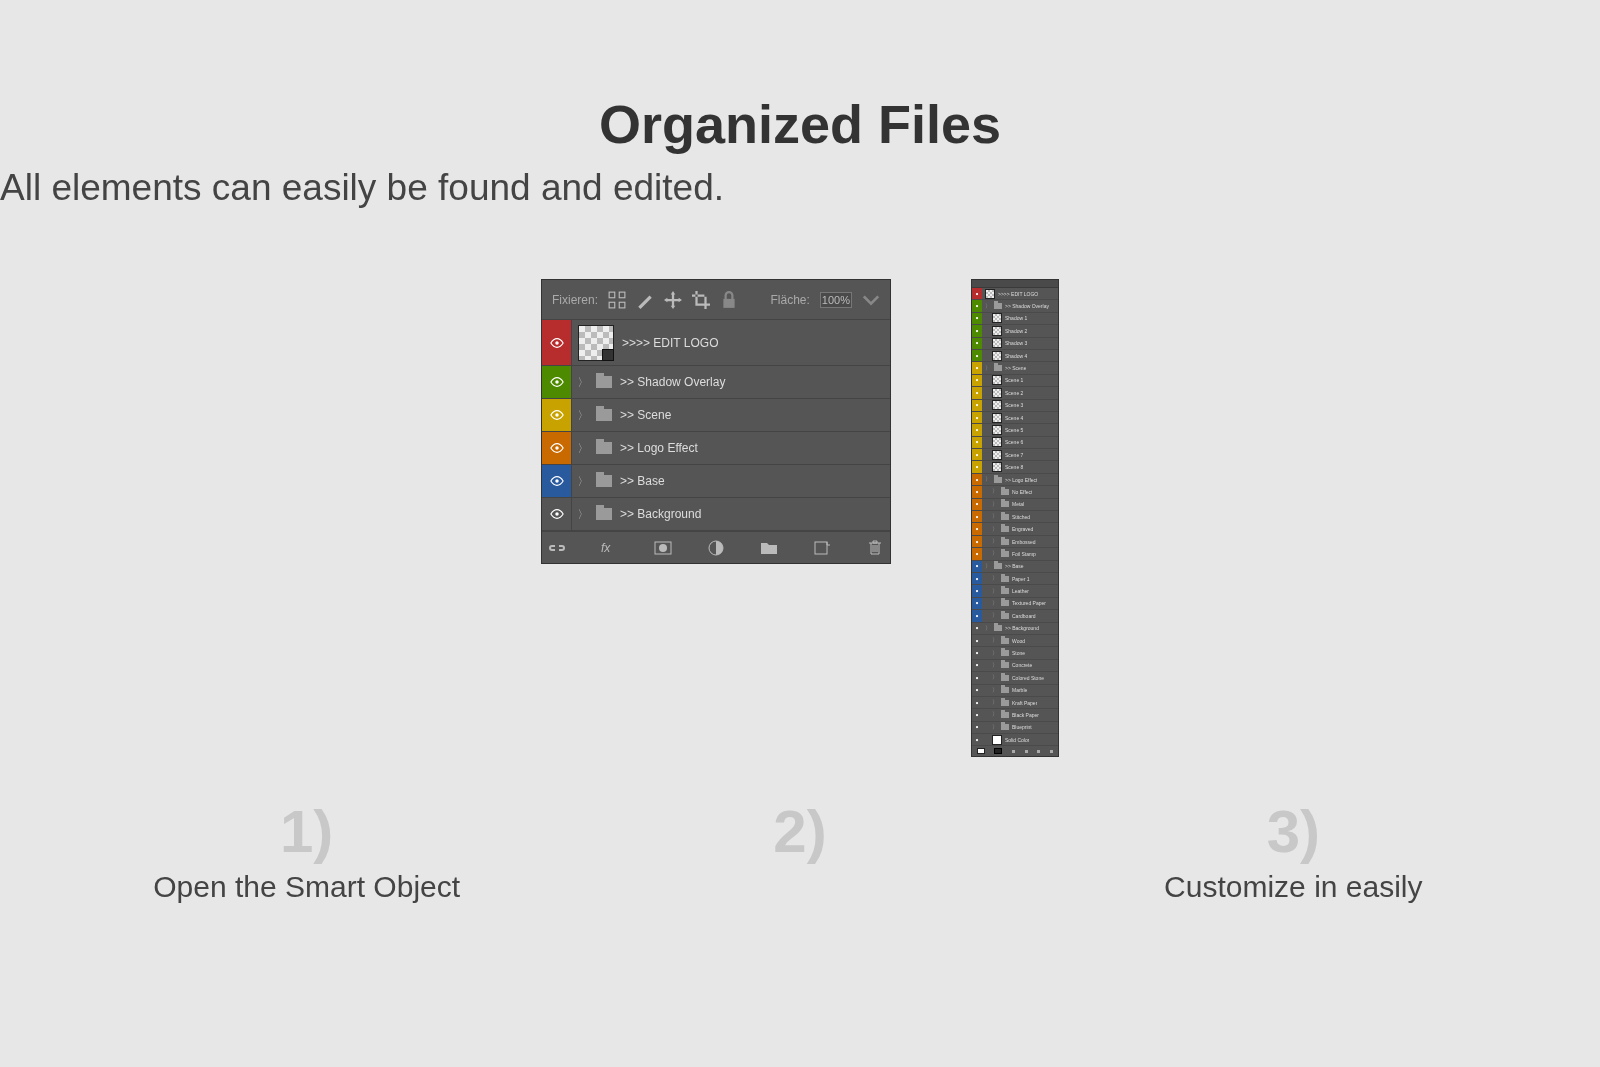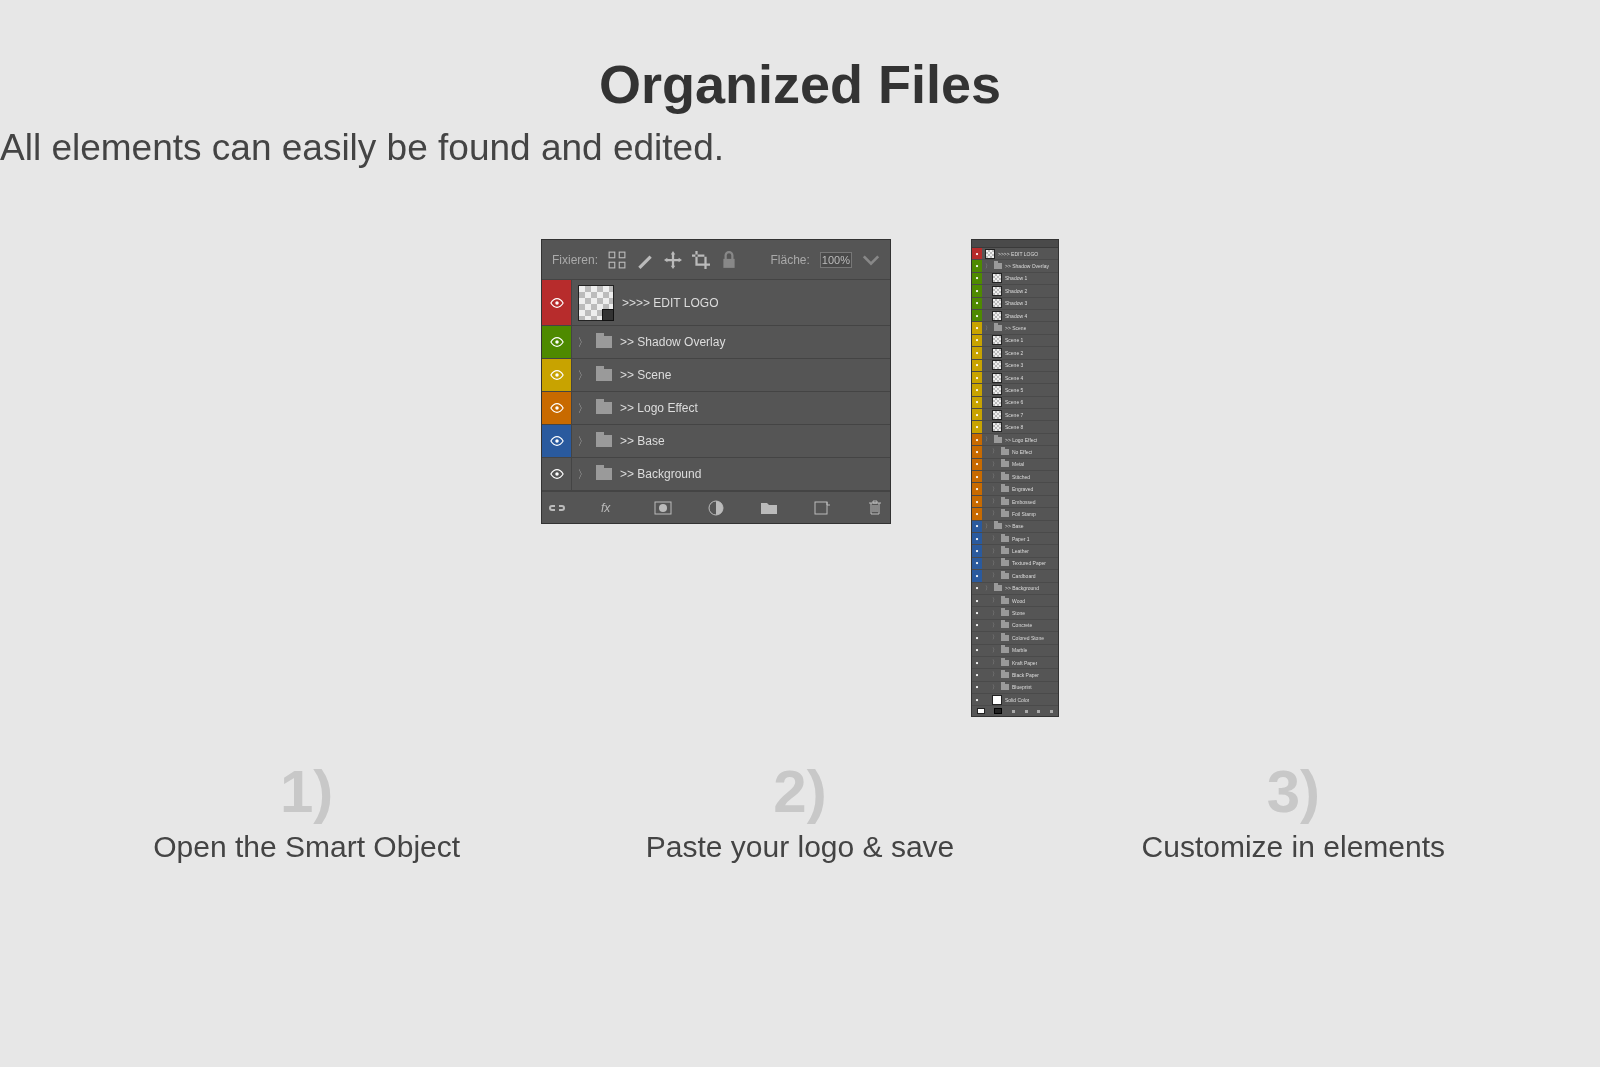--- a/index.html
+++ b/index.html
@@ -9,21 +9,21 @@
     background: #e7e7e7;
     font-family: "Segoe UI", Arial, sans-serif;
     position: relative;
     overflow: hidden;
   }
   .title {
     text-align: center;
     font-size: 54px;
     font-weight: 700;
     color: #333;
-    margin-top: 53px;
+    margin-top: 93px;
   }
   .subtitle {
     text-align: left;
     font-size: 37px;
     font-weight: 300;
     color: #444;
     margin-top: 12px;
   }
   .panels {
     display: flex;
@@ -861,19 +861,18 @@
 
 </div>
 
 <div class="steps">
   <div class="step">
     <div class="step-num">1)</div>
     <div class="step-text">Open the Smart Object</div>
   </div>
   <div class="step">
     <div class="step-num">2)</div>
-    <div class="step-text">Paste your logo &amp; save</div>
   </div>
   <div class="step">
     <div class="step-num">3)</div>
-    <div class="step-text">Customize in elements</div>
+    <div class="step-text">Customize in easily</div>
   </div>
 </div>
 
 </body></html>

